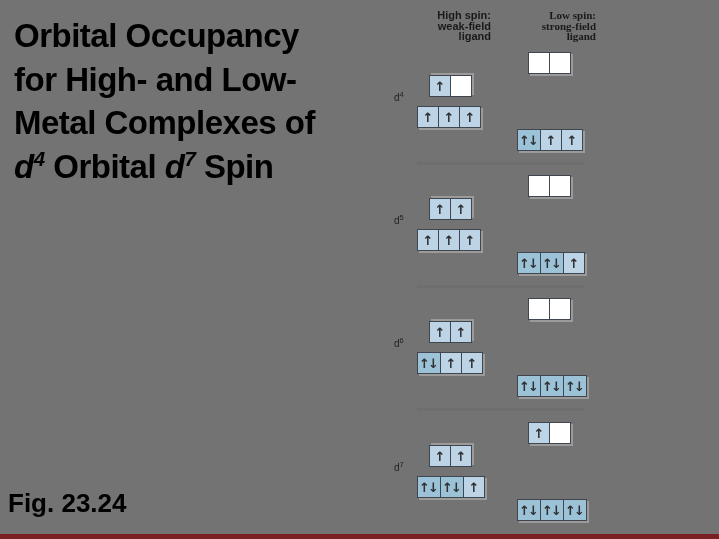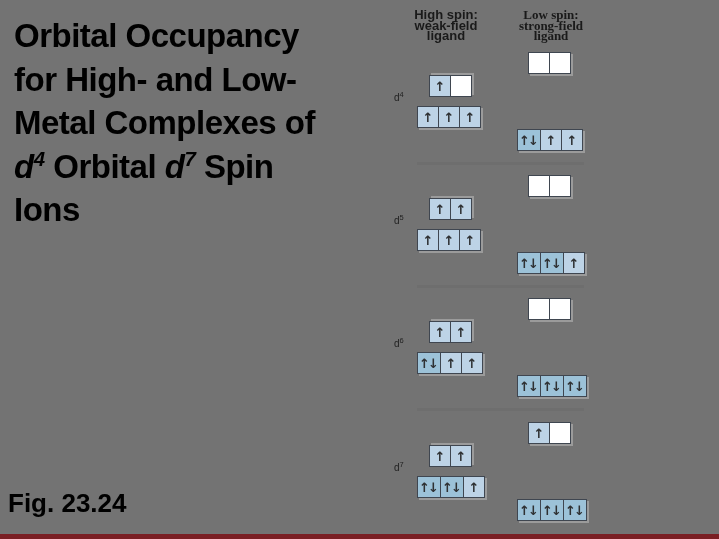--- a/index.html
+++ b/index.html
@@ -10,22 +10,22 @@
 
   
   .title { position:absolute; left:14px; top:14px; width:370px;
     font-weight:bold; font-size:33px; line-height:43.5px; letter-spacing:-0.5px; color:#000; }
   .title .it { font-style:italic; }
   .title sup { font-style:italic; font-size:0.62em; vertical-align:super; line-height:0; }
 
   .caption { position:absolute; left:8px; top:488px; font-weight:bold; font-size:26px; color:#000; }
 
   
-  .col-head { position:absolute; top:10px; width:90px; text-align:center;
-    font-weight:bold; font-size:13px; line-height:10.5px; color:#1a1a1a; }
+  .col-head { position:absolute; top:10px; width:90px; text-align:right;
+    font-weight:bold; font-size:11px; line-height:10.5px; color:#1a1a1a; }
   .col-head.high { left:401px; }
   .col-head.low  { left:506px;font-family:Liberation Serif, serif; }
 
   
   .diagram { position:absolute; left:0; top:0; width:719px; height:539px; }
   .group { position:absolute; left:390px; width:210px; height:123px; }
 
   .cellrow { position:absolute; display:flex;
     box-shadow:2px 2px 0 var(--shadow,#999); }
   .cellrow.ls-eg  { left:138px; top:0; }
@@ -54,21 +54,20 @@
 </head>
 <body>
 
 <div class="slide" style="--cell-single: #bdd3e6; --cell-paired: #9cc2d8; --cell-empty: #ffffff; --cell-border: #3f4650; --shadow: #9b9b9b; --divider: #6e6e6e; --arrow: #2f3133; --accent: #7a1f24; --text: #000000;">
 
   <div class="title">
     <div>Orbital Occupancy</div>
     <div>for High- and Low-</div>
     <div>Metal Complexes of</div>
     <div><span class="it">d</span><sup>4</sup><span> Orbital </span><span class="it">d</span><sup>7</sup><span> Spin</span></div>
-    <div>Ions</div>
   </div>
 
   <div class="caption">Fig. 23.24</div>
 
   <div class="col-head high">
     <div>High spin:</div>
     <div>weak-field</div>
     <div>ligand</div>
   </div>
   <div class="col-head low">

